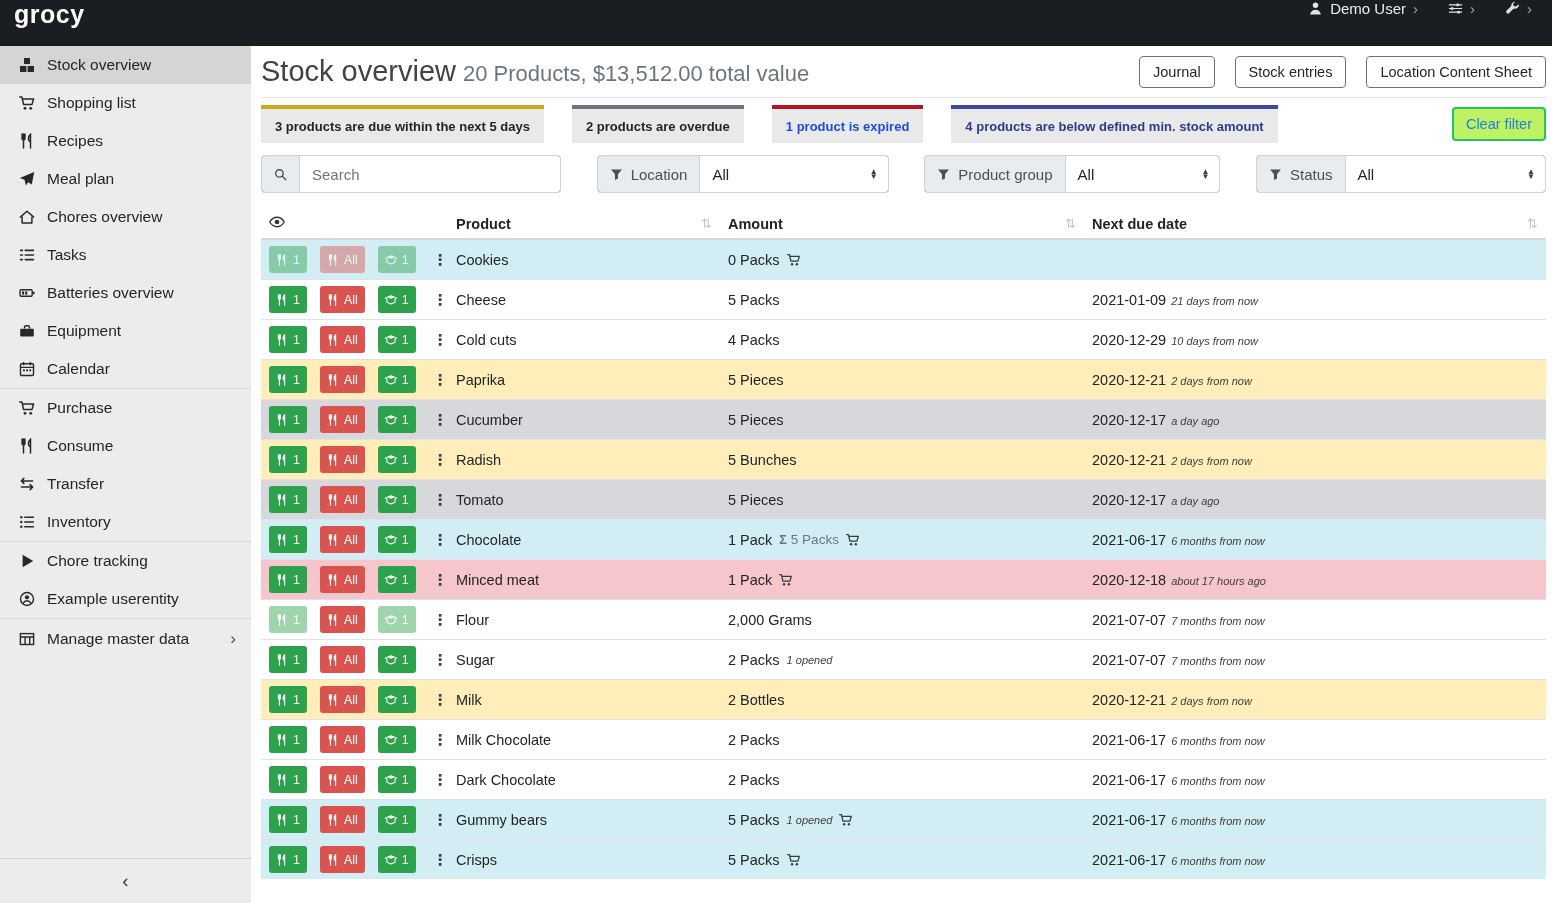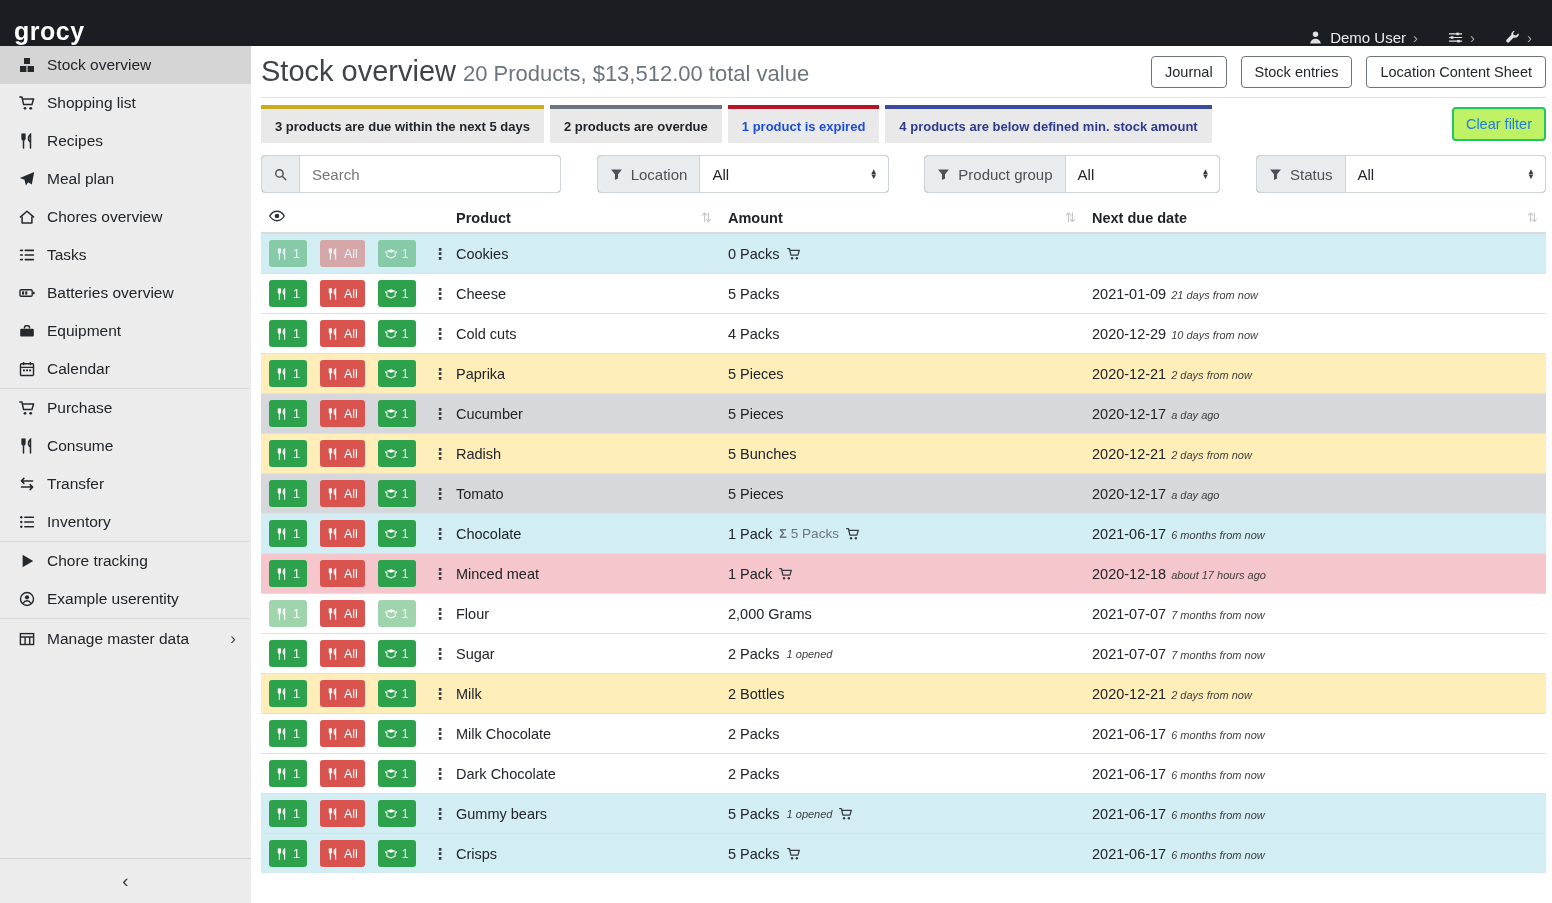--- a/index.html
+++ b/index.html
@@ -3,21 +3,21 @@
 <meta charset="utf-8">
 <style>
   *{box-sizing:border-box;margin:0;padding:0}
   html,body{width:1552px;height:903px;overflow:hidden;background:#fff;color:#212529;
     font-family:"Liberation Sans","DejaVu Sans",sans-serif;font-size:14px}
   button{font-family:inherit;cursor:pointer}
   .icon{width:1em;height:1em;display:block}
   .ic{display:inline-flex;align-items:center}
 
   
-  .navbar{height:46px;background:#1a1d21;display:flex;align-items:flex-end;justify-content:space-between;padding:0 20px 0 14px}
+  .navbar{height:46px;background:#1a1d21;display:flex;align-items:flex-start;justify-content:space-between;padding:0 20px 0 14px}
   .brand{color:#fff;font-size:25px;font-weight:700;letter-spacing:.5px;cursor:pointer}
   .nav-right{display:flex;align-items:center;gap:30px}
   .nav-item{display:flex;align-items:center;gap:7px;color:#ececec;font-size:15px;cursor:pointer}
   .nav-ic{font-size:15px;display:inline-flex;color:#e2e2e2}
   .nav-chev{color:#a8a8a8;font-size:15px}
 
   
   .layout{display:flex;height:857px}
   .sidebar{width:251px;background:#ececec;display:flex;flex-direction:column;flex:none}
   .sidebar-nav{flex:1;overflow:hidden}
@@ -27,47 +27,47 @@
   .s-icon{width:23px;font-size:16px;display:inline-flex;justify-content:center;color:#26292c}
   .s-chev{margin-left:auto;color:#4a4a4a;font-size:17px}
   .collapse-bar{height:45px;border-top:1px solid #d2d2d2;display:flex;align-items:center;justify-content:center;font-size:19px;color:#343a40;cursor:pointer}
 
   .main{flex:1;padding:0 6px 0 10px;overflow:hidden;background:#fff}
 
   
   .page-header{display:flex;align-items:center;justify-content:space-between;padding:9px 0;border-bottom:1px solid #e4e4e4}
   .title{font-size:29px;font-weight:500;color:#3f4449}
   .subtitle{font-size:22px;color:#6c757d;margin-left:7px;font-weight:400}
-  .header-buttons{display:flex;gap:14px}
+  .header-buttons{display:flex;gap:20px}
   .btn-outline{background:#fff;border:1px solid #6c757d;color:#24272a;border-radius:4px;padding:7px 13px;font-size:14.5px}
 
   
   .banner-row{display:flex;align-items:center;margin-top:7px}
-  .banners{display:flex;gap:6px}
+  .banners{display:flex;gap:28px}
   .banner{height:38px;display:flex;align-items:center;padding:0 14px;background:#e9e9e9;border-top:4px solid #999;font-size:13px;font-weight:700;cursor:pointer;white-space:nowrap}
   .banner-due{border-top-color:#c9ac1c}
   .banner-overdue{border-top-color:#6c757d}
   .banner-expired{border-top-color:#b41425;color:#1d4ed8}
   .banner-belowmin{border-top-color:#3c4ba0;color:#2d3b8f}
   .clear-filter{margin-left:auto;background:#bef264;border:2px solid #22c55e;color:#1f7ede;border-radius:4px;padding:7px 12px;font-size:14.5px}
 
   
   .filter-row{display:flex;justify-content:space-between;margin-top:12px}
   .input-group{display:flex;height:38px;border:1px solid #ced4da;border-radius:4px;background:#4d7c0f;overflow:hidden}
   .addon{background:#e9ecef;border-right:1px solid #ced4da;display:flex;align-items:center;gap:8px;padding:0 12px;color:#495057;font-size:15px;white-space:nowrap}
   .addon-ic{display:inline-flex;font-size:13px;color:#495057}
   .g-search{width:300px}.g-loc{width:292px}.g-pg{width:296px}.g-status{width:290px}
   .search-input{border:none;outline:none;flex:1;padding:0 12px;font-size:15px;color:#495057;min-width:0;background:#fff}
   .search-input::placeholder{color:#757575}
   .select{flex:1;display:flex;align-items:center;justify-content:space-between;padding:0 10px 0 12px;font-size:15px;color:#212529;cursor:pointer;background:#fff}
   .sel-arrows{display:flex;flex-direction:column;line-height:.66;font-size:8px;color:#3c3c3c}
   .sel-arrows i{font-style:normal}
 
   
-  .stock-table{width:100%;border-collapse:collapse;table-layout:fixed;margin-top:10px}
+  .stock-table{width:100%;border-collapse:collapse;table-layout:fixed;margin-top:16px}
   .stock-table th{padding:5px 8px;font-size:14.5px;font-weight:700;text-align:left;border-bottom:2px solid #d8dbde;color:#212529}
   .c-actions{width:187px}.c-product{width:272px}.c-amount{width:364px}
   th.sortable{cursor:pointer}
   .sort{float:right;color:#c6c6c6;font-size:13px;font-weight:400}
   .eye-wrap{display:inline-flex;font-size:16px;color:#2f3337;cursor:pointer}
   .stock-table td{padding:6px 8px;border-top:1px solid #dee2e6;font-size:14.5px;vertical-align:middle}
   .stock-table tbody tr:first-child td{border-top:none}
   .actions-cell{display:flex;align-items:center;gap:13px}
   .btn{display:inline-flex;align-items:center;gap:5px;border:none;border-radius:3px;color:#fff;font-size:12.5px;height:27px;padding:0 7px}
   .btn .ic{font-size:12px}

